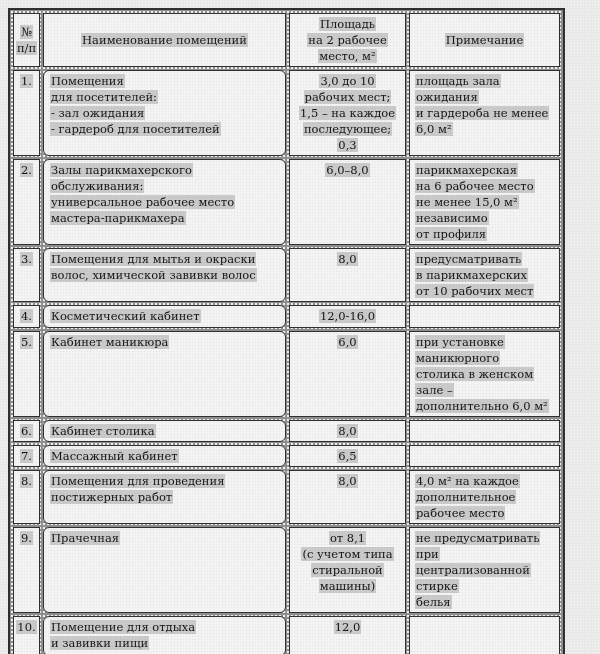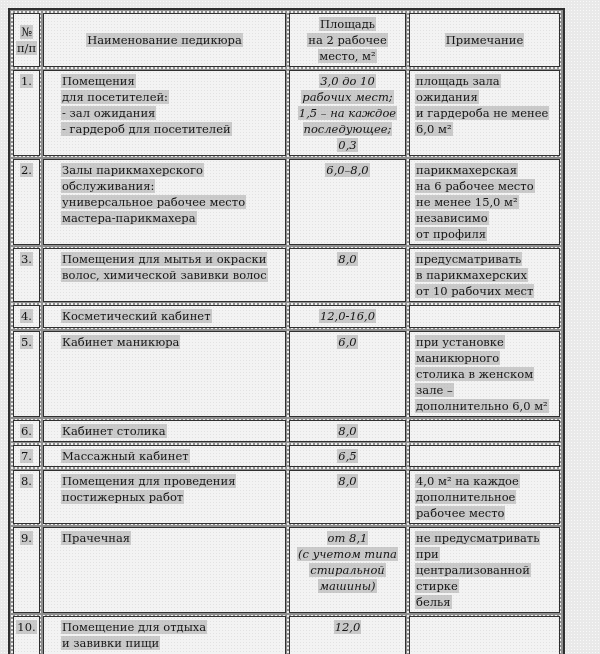--- a/index.html
+++ b/index.html
@@ -40,22 +40,22 @@
     box-sizing: border-box;
     font-size: 11.5px;
     line-height: 16px;
     overflow: hidden;
   }
   td.num {
     text-align: center;
     padding-left: 1px;
     padding-right: 1px;
   }
-  td.name { padding-left: 17px; }
-  td.area { text-align: center; font-style: italic; }
+  td.name { padding-left: 6px; border-radius: 6px; }
+  td.area { text-align: center; }
   td.note { padding-left: 5px; }
   thead td {
     text-align: center;
     vertical-align: middle;
     font-size: 11.5px;
   }
   .hl {
     white-space: pre-line;
     background: rgba(138,138,138,0.38);
     -webkit-box-decoration-break: clone;
@@ -71,21 +71,21 @@
   <colgroup>
     <col style="width:27px">
     <col style="width:243px">
     <col style="width:117px">
     <col style="width:151px">
   </colgroup>
   <thead>
     <tr style="height:36px">
       <td class="num"><span class="hl">№
 п/п</span></td>
-      <td><span class="hl">Наименование педикюра</span></td>
+      <td><span class="hl">Наименование помещений</span></td>
       <td><span class="hl">Площадь
 на 2 рабочее место, м²</span></td>
       <td><span class="hl">Примечание</span></td>
     </tr>
   </thead>
   <tbody>
     <tr style="height:72px">
       <td class="num"><span class="hl">1.</span></td>
       <td class="name"><span class="hl">Помещения
 для посетителей:

